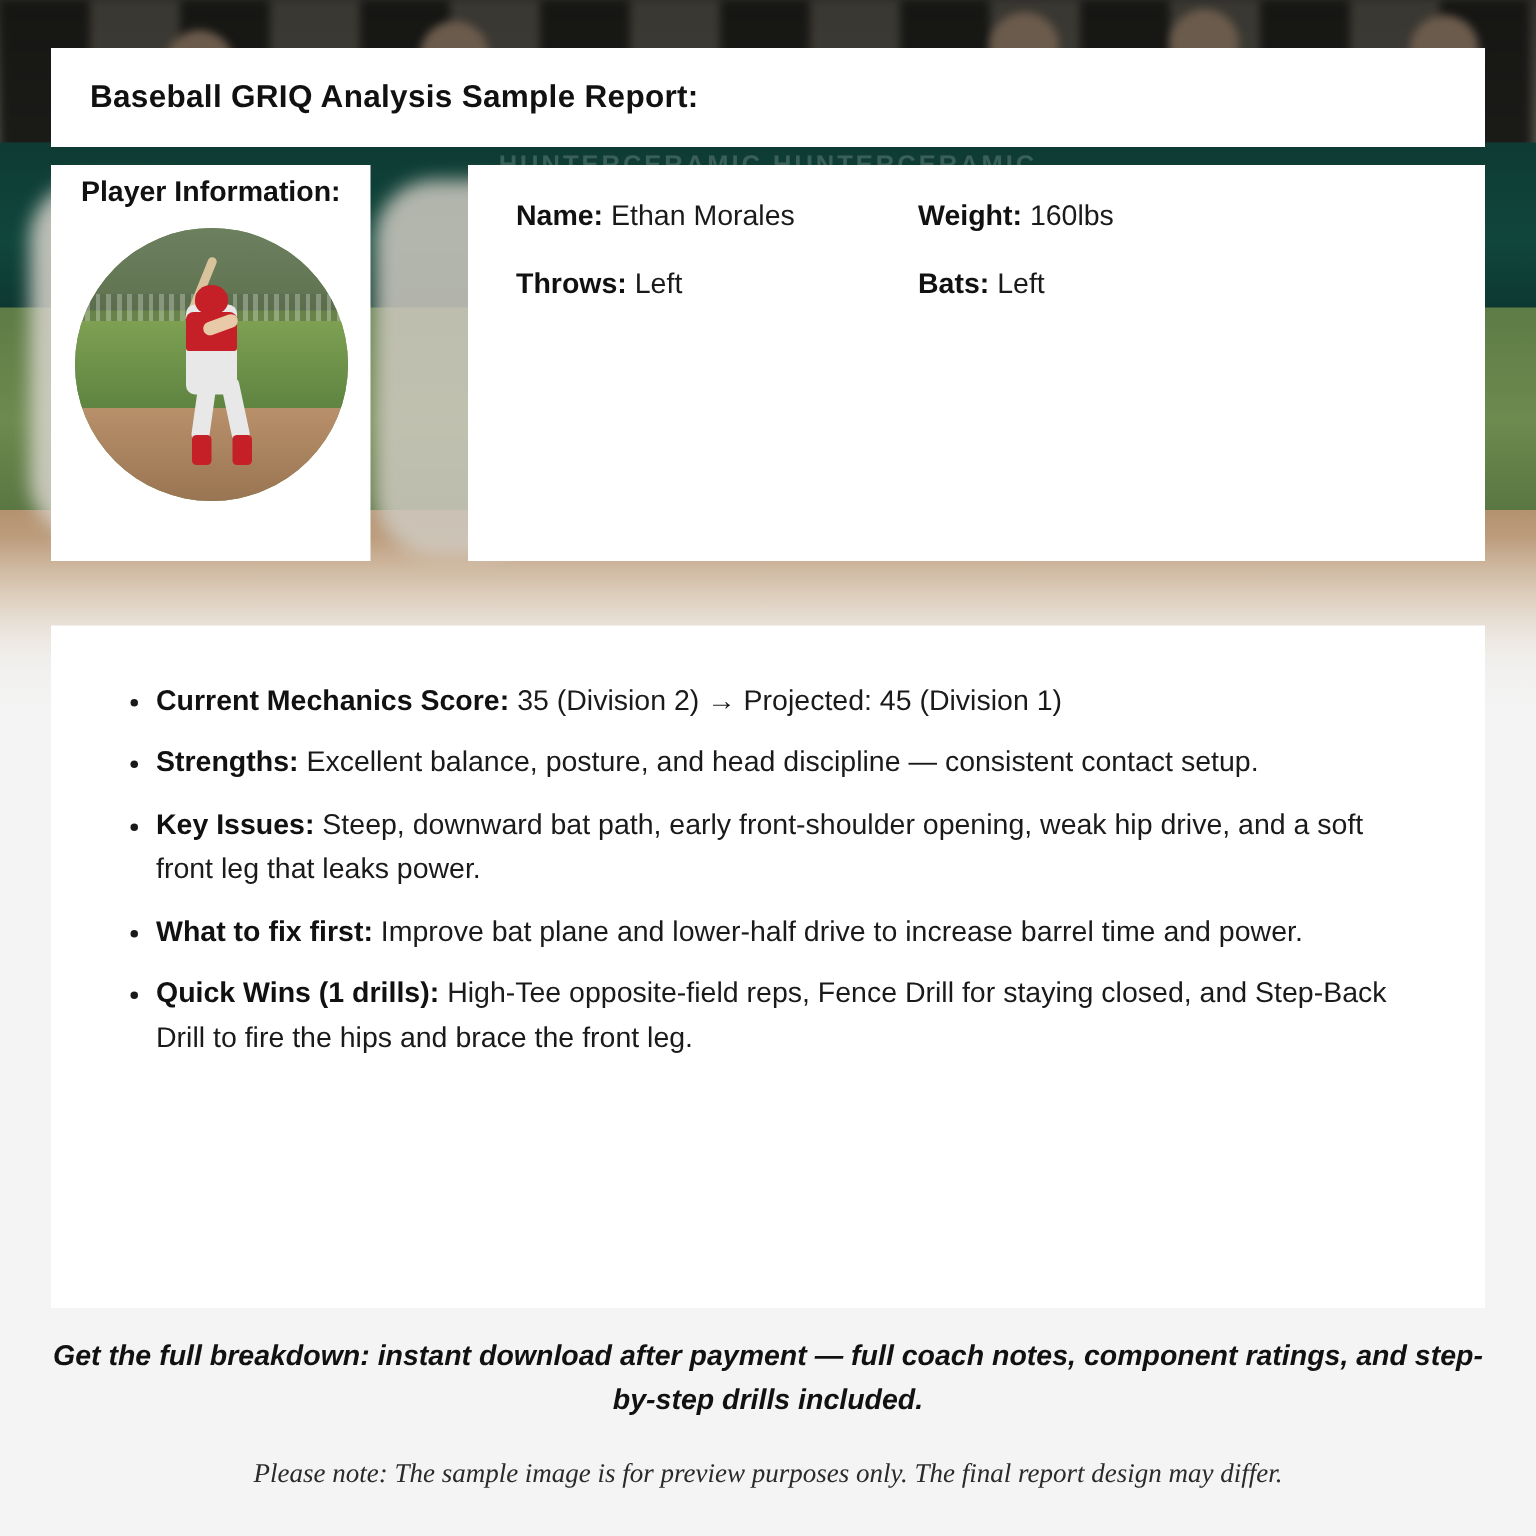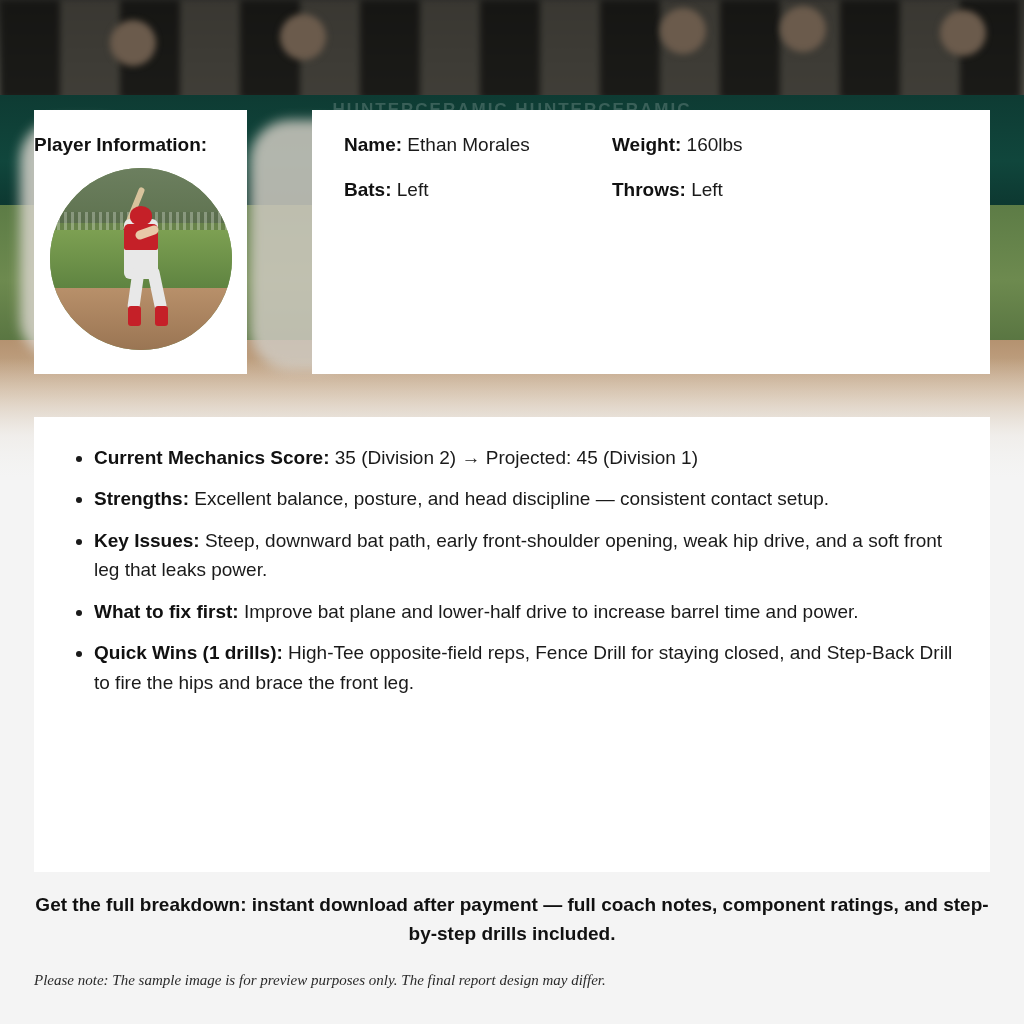--- a/index.html
+++ b/index.html
@@ -84,21 +84,22 @@
     font-size: 21px;
     font-weight: bold;
     color: #111111;
     letter-spacing: 0.2px;
   }
 
   
   #player-card {
     left: 34px; top: 110px;
     width: 213px; height: 264px;
-    padding-top: 24px;
+    padding-top: 8px;
+    text-align: center;
   }
   #player-card .heading {
     font-size: 19px; font-weight: bold; color:#111; margin-bottom: 12px;
   }
   .avatar {
     width: 182px; height: 182px; border-radius: 50%;
     margin: 0 auto;
     overflow: hidden;
     position: relative;
     background: #6e8a4e;
@@ -145,42 +146,44 @@
   .detail-item .lbl { font-weight: bold; }
   .detail-item .val { font-weight: normal; color:#1a1a1a; }
 
   
   #analysis-card {
     left: 34px; top: 417px;
     width: 956px; height: 455px;
     padding: 26px 34px 10px 34px;
   }
   #analysis-card ul {
-    margin: 0; padding-left: 26px;
+    margin: 10px; padding-left: 26px;
   }
   #analysis-card li {
     font-size: 19px;
     line-height: 1.55;
     color: #1a1a1a;
     margin-bottom: 12px;
   }
   #analysis-card li .lbl { font-weight: bold; color:#111; }
 
   
   #footer-cta {
     position: absolute;
     left: 34px; top: 890px; width: 956px;
     text-align: center;
     font-size: 19px; font-weight: bold; color: #111;
     line-height: 1.55;
+    font-style: italic;
   }
   #footer-note {
     position: absolute;
     left: 34px; top: 972px; width: 956px;
-    font-size: 15px;
+    text-align: center;
+    font-size: 18px;
     font-style: italic;
     color: #2a2a2a;
     font-family: "Liberation Serif", serif;
   }
 </style>
 </head>
 <body>
 
 <div id="page">
 
@@ -194,20 +197,23 @@
     <div class="head" style="left:940px; top:10px;"></div>
     <div class="wall"></div>
     <div class="wall-text">HUNTERCERAMIC          HUNTERCERAMIC</div>
     <div class="grass"></div>
     <div class="dirt"></div>
     <div class="blurman" style="left:20px; top:120px; width:120px; height:240px; background:#d9d4cc; border-radius:40px;"></div>
     <div class="blurman" style="left:250px; top:120px; width:110px; height:250px; background:#cfcac1; border-radius:40px;"></div>
     <div class="fade"></div>
   </div>
 
+  <div class="card" id="title-card">
+    <div class="title">Baseball GRIQ Analysis Sample Report:</div>
+  </div>
 
   <div class="card" id="player-card">
     <div class="heading">Player Information:</div>
     <div class="avatar">
       <div class="a-sky"></div>
       <div class="a-fence"></div>
       <div class="a-grass"></div>
       <div class="a-dirt"></div>
       <div class="a-bat"></div>
       <div class="a-body"></div>
@@ -228,27 +234,27 @@
         <span class="lbl">Name:</span>
         <span class="val">Ethan Morales</span>
       </div>
 
       <div class="detail-item">
         <span class="lbl">Weight:</span>
         <span class="val">160lbs</span>
       </div>
 
       <div class="detail-item">
+        <span class="lbl">Throws:</span>
+        <span class="val">Left</span>
+      </div>
+      <div class="detail-item">
         <span class="lbl">Bats:</span>
         <span class="val">Left</span>
       </div>
-      <div class="detail-item">
-        <span class="lbl">Throws:</span>
-        <span class="val">Left</span>
-      </div>
 
 
     </div>
   </div>
 
   <div class="card" id="analysis-card">
     <ul>
       <li>
         <span class="lbl">Current Mechanics Score:</span>
         <span>35 (Division 2) → Projected: 45 (Division 1)</span>

